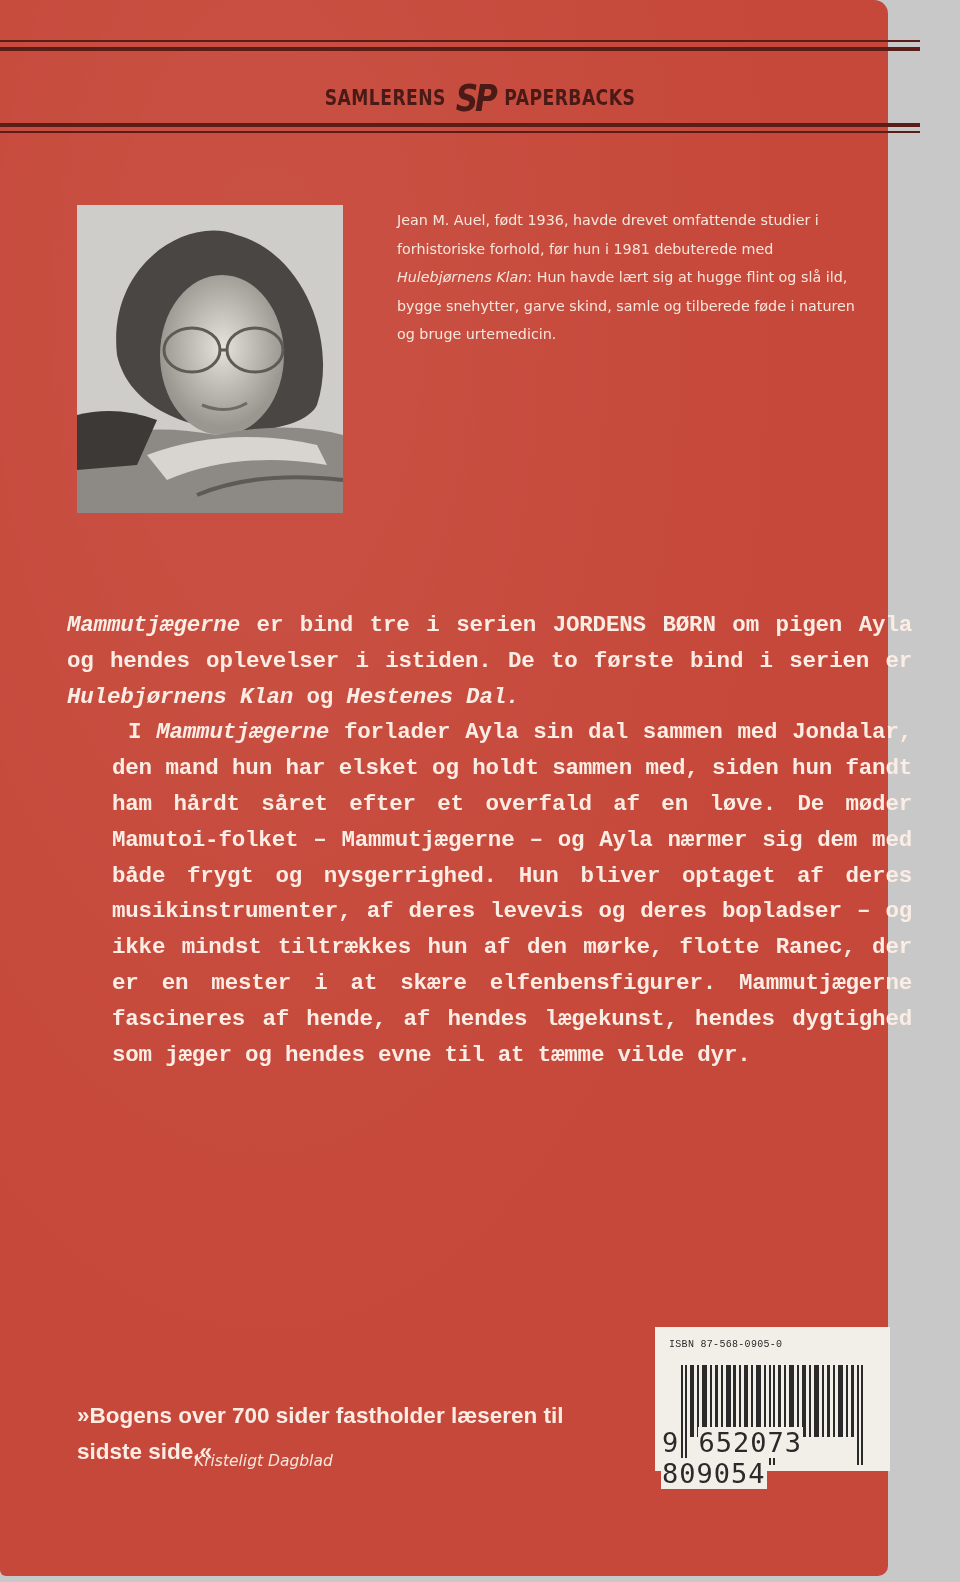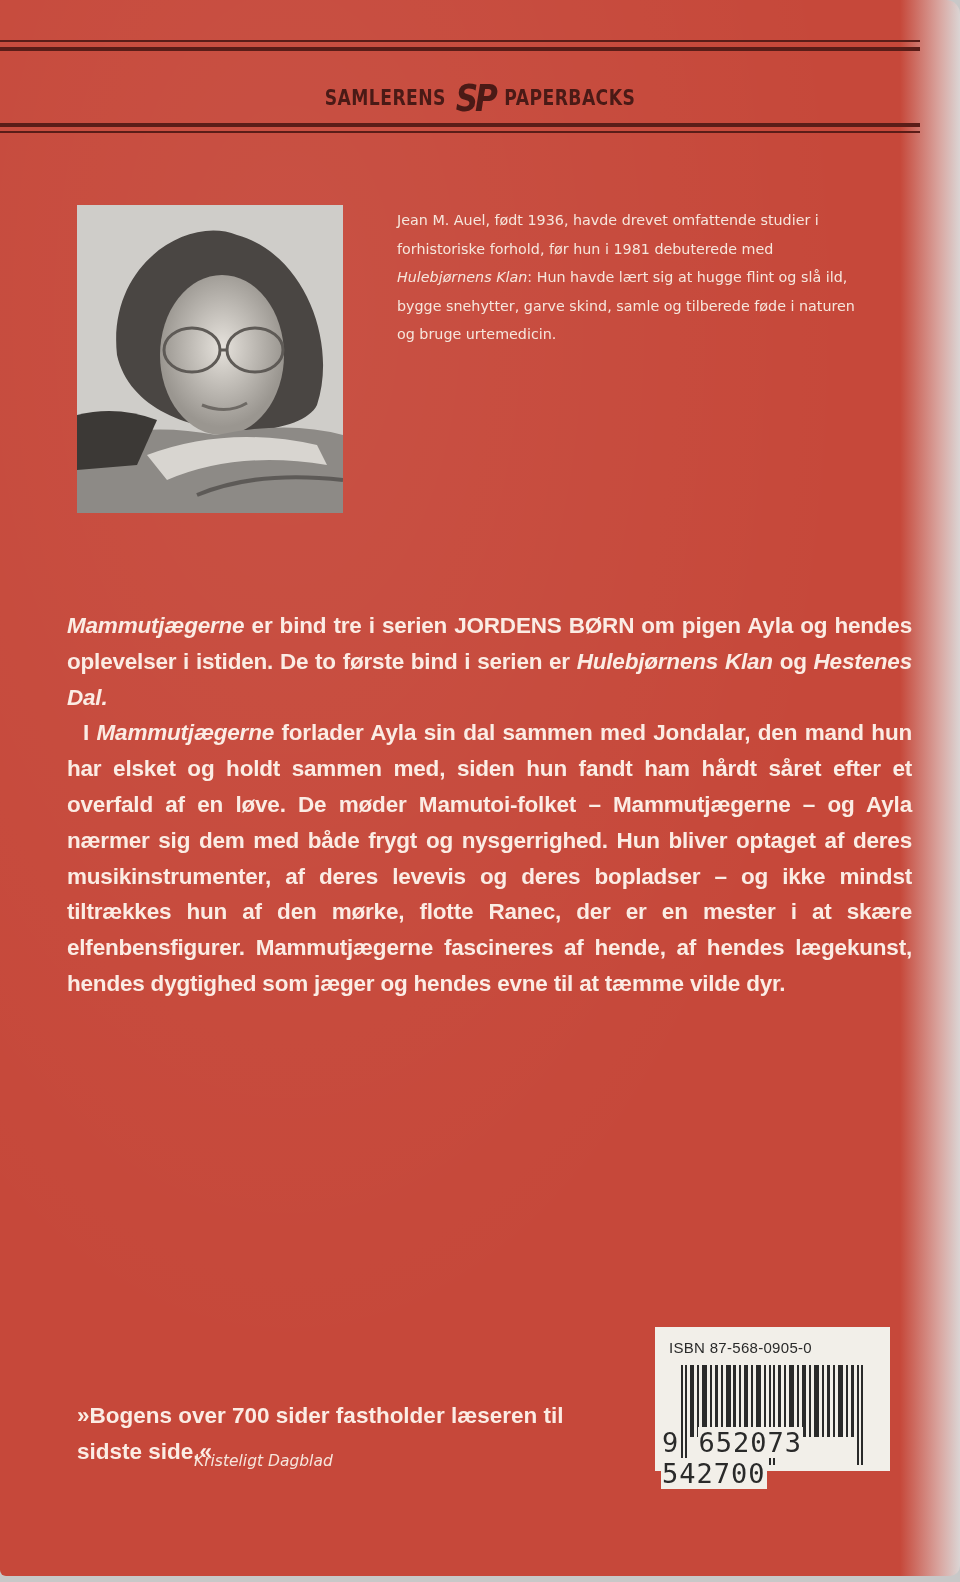--- a/index.html
+++ b/index.html
@@ -1,20 +1,20 @@
 <!DOCTYPE html>
 <html><head>
 <meta charset="utf-8">
 <style>
   * { margin: 0; padding: 0; box-sizing: border-box; }
   html, body { width: 960px; height: 1582px; overflow: hidden; background: #c8c8c8; }
   body { position: relative; font-family: "DejaVu Sans", sans-serif; }
 
   .cover {
-    position: absolute; left: 0; top: 0; width: 960px; height: 1576px;
+    position: absolute; left: 0; top: 0; width: 888px; height: 1576px;
     background: #c6483a;
     background-image:
       radial-gradient(ellipse at 30% 20%, rgba(255,255,255,0.05), transparent 60%),
       linear-gradient(to right, rgba(0,0,0,0) 0, rgba(0,0,0,0) 900px, rgba(230,230,230,0.6) 940px, rgba(220,220,220,0.95) 960px);
     border-radius: 0 14px 10px 6px;
     padding-left: 23px;
   }
 
   .rule { position: absolute; left: 0; width: 920px; background: #5a1d18; }
 
@@ -41,43 +41,43 @@
     color: #f6e6dc; font-family: "DejaVu Sans", sans-serif; font-size: 14.3px;
     line-height: 28.5px;
   }
   .bio i { font-style: italic; }
 
   .blurb {
     position: absolute; left: 67px; top: 608px; width: 845px;
     color: #fbece4; font-family: "Liberation Sans", sans-serif; font-weight: bold;
     font-size: 22.5px; line-height: 35.8px; letter-spacing: -0.2px;
   }
-  .blurb p { text-align: justify; text-align-last: left; }
-  .blurb .indent { text-indent: 16px; }
+  .blurb p { text-align: justify; text-align-last: left; font-family: Liberation Mono, monospace; }
+  .blurb .indent { text-indent: 16px; margin-left: 45px; }
   .blurb i { font-style: italic; }
 
   .quote {
     position: absolute; left: 77px; top: 1363px; width: 520px;
     color: #fbece4; font-family: "Liberation Sans", sans-serif; font-weight: bold;
     font-size: 22.5px; line-height: 36px; margin-top: 35px;
   }
   .source {
     position: absolute; left: 194px; top: 1452px;
     color: #f6e6dc; font-family: "DejaVu Sans", sans-serif; font-style: italic;
     font-size: 15.5px;
     text-align: center;
   }
 
   .isbn-box {
     position: absolute; left: 655px; top: 1327px; width: 235px; height: 144px;
     background: #f2efe9;
   }
   .isbn-text {
-    position: absolute; left: 14px; top: 12px; font-family: Liberation Sans, sans-serif;
-    font-size: 15px; color: #2a2a2a; letter-spacing: 0.3px;
+    position: absolute; left: 14px; top: 12px; font-family: Liberation Mono, monospace;
+    font-size: 10px; color: #2a2a2a; letter-spacing: 0.3px;
   }
   .barcode { position: absolute; left: 14px; top: 38px; width: 210px; height: 100px; }
   .ean {
     position: absolute; left: 6px; top: 100px; font-family: "DejaVu Sans Mono", monospace;
     font-size: 27px; color: #2a2a2a; letter-spacing: 1px; background: transparent;
   }
   .ean span { background: #f2efe9; padding: 0 1px; }
 </style>
 </head>
 <body>
@@ -166,17 +166,17 @@
         <rect x="158" y="0" width="3" height="72"></rect>
           <rect x="164" y="0" width="2" height="72"></rect>
         <rect x="169" y="0" width="5" height="72"></rect>
           <rect x="177" y="0" width="2" height="72"></rect>
         <rect x="182" y="0" width="3" height="72"></rect>
         <rect x="188" y="0" width="2" height="100"></rect>
           <rect x="192" y="0" width="2" height="100"></rect>
       </g>
     </svg>
     <div class="ean">
-      <span>9</span> <span>652073</span> <span>542700</span>
+      <span>9</span> <span>652073</span> <span>809054</span>
     </div>
   </div>
 
 </div>
 
 </body></html>

